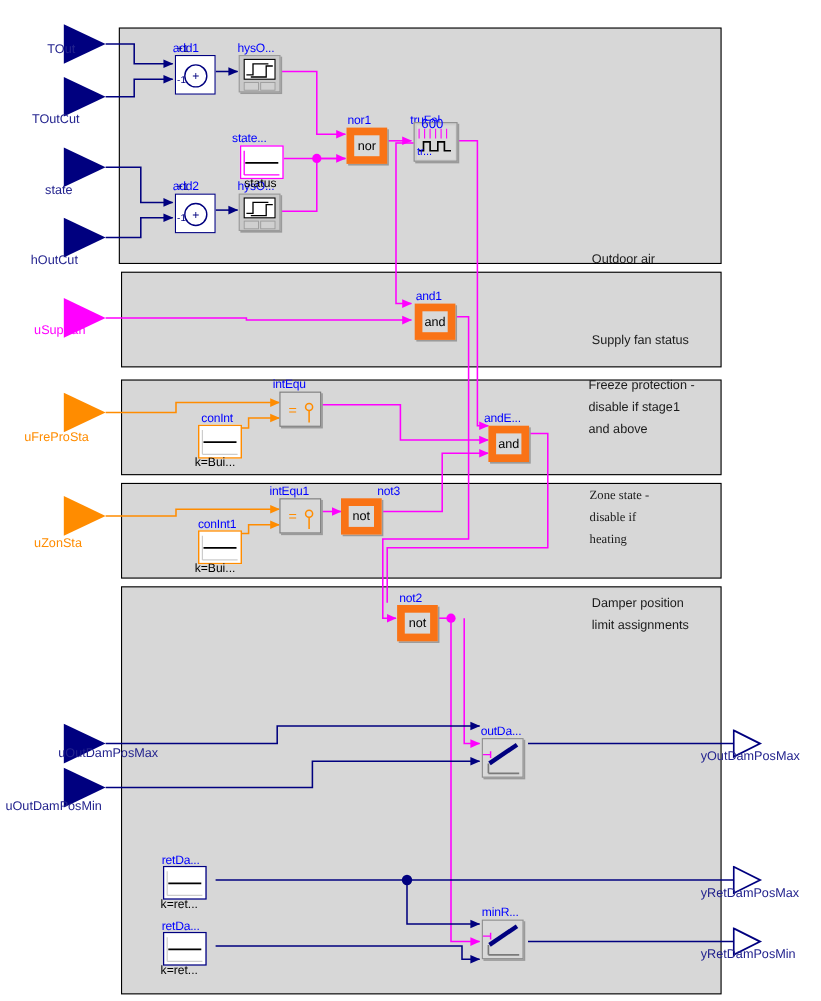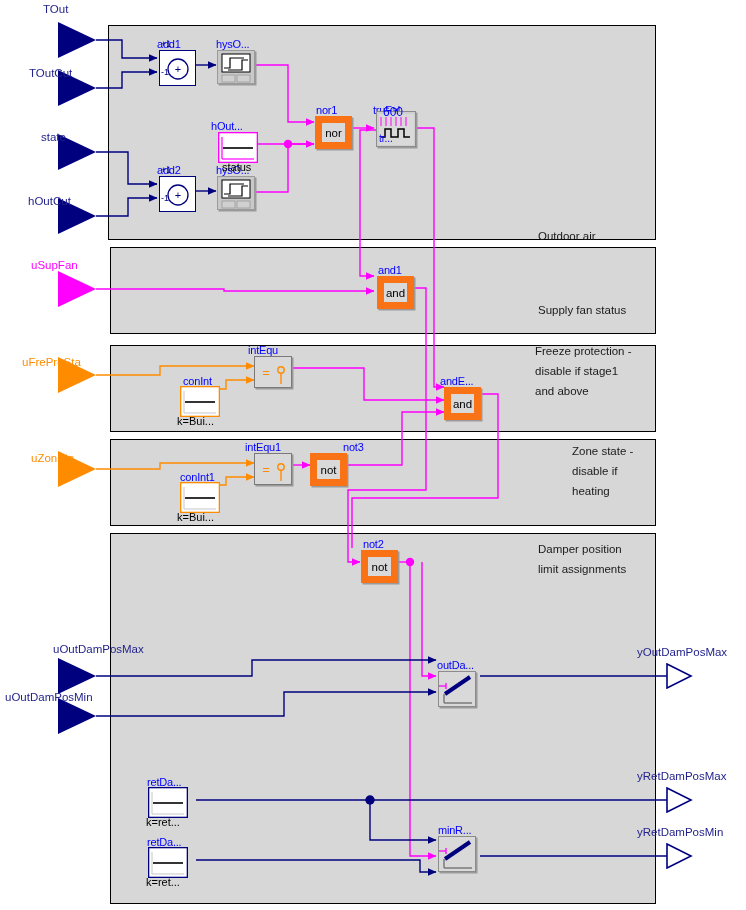--- a/index.html
+++ b/index.html
@@ -8,21 +8,21 @@
   #canvas{position:absolute;left:0;top:0;width:746px;height:910px;}
 
   
   .panel{position:absolute;background:#d7d7d7;border:1.5px solid #000000;box-sizing:border-box;}
   .panel-label{position:absolute;color:#1a1a1a;font-size:11.5px;line-height:20px;
                text-align:left;white-space:pre-line;}
 
   
   .tri-in{position:absolute;width:0;height:0;border-style:solid;}
   .tri-out{position:absolute;}
-  .port-label{position:absolute;color:#23238e;font-size:11.5px;white-space:nowrap;}
+  .port-label{position:absolute;color:#23238e;font-size:11.5px;white-space:nowrap;margin-top:36px;}
   .port-label.magenta{color:#ff00ff;}
   .port-label.orange{color:#ff8c00;}
 
   
   .blk{position:absolute;box-sizing:border-box;}
   .blk-name{position:absolute;color:#0000ff;font-size:11px;white-space:nowrap;
             letter-spacing:-0.2px;}
   .blk-sub{position:absolute;color:#000000;font-size:11px;white-space:nowrap;}
 
   
@@ -55,21 +55,21 @@
 
   <div class="panel" style="left:110px;top:247px;width:546px;height:87px;"></div>
   <div class="panel-label" style="left:538px;top:300px;width:130px;">Supply fan status</div>
 
   <div class="panel" style="left:110px;top:345px;width:546px;height:87px;"></div>
   <div class="panel-label" style="left:535px;top:341px;width:125px;">Freeze protection -
 disable if stage1
 and above</div>
 
   <div class="panel" style="left:110px;top:439px;width:546px;height:87px;"></div>
-  <div class="panel-label" style="left:572px;top:441px;width:115px;">Zone state -
+  <div class="panel-label" style="left:536px;top:441px;width:115px;font-family:Liberation Serif, serif;">Zone state -
 disable if
 heating</div>
 
   <div class="panel" style="left:110px;top:533px;width:546px;height:371px;"></div>
   <div class="panel-label" style="left:538px;top:539px;width:125px;">Damper position
 limit assignments</div>
 
   <svg class="wires">
     <defs>
       <marker id="arrB" markerWidth="7" markerHeight="7" refX="6" refY="3.2" orient="auto">
@@ -223,21 +223,21 @@
   <div class="blk hyst" style="left:217px;top:176px;width:38px;height:34px;">
     <svg width="38" height="34" style="position:absolute;left:0;top:0;">
       <rect x="4" y="3" width="28" height="18" fill="#ffffff" stroke="#000000" stroke-width="1"></rect>
       <path d="M6,17 L12,17 L12,7 L26,7" fill="none" stroke="#000000" stroke-width="1.2"></path>
       <path d="M10,19 L24,19 L24,9 L30,9" fill="none" stroke="#000000" stroke-width="1.2"></path>
       <rect x="4" y="24" width="13" height="7" fill="#d0d0d0" stroke="#9a9a9a" stroke-width="0.8"></rect>
       <rect x="19" y="24" width="13" height="7" fill="#d0d0d0" stroke="#9a9a9a" stroke-width="0.8"></rect>
     </svg>
   </div>
 
-  <div class="blk-name" style="left:211px;top:120px;">hOut...</div>
+  <div class="blk-name" style="left:211px;top:120px;">state...</div>
   <div class="blk constblk" style="left:218px;top:132px;width:40px;height:31px;">
     <svg width="40" height="31" style="position:absolute;left:0;top:0;">
       <rect x="0.6" y="0.6" width="38.8" height="29.8" fill="#ffffff" stroke="#ff00ff" stroke-width="1.4"></rect>
       <line x1="5" y1="16" x2="35" y2="16" stroke="#000000" stroke-width="1.6"></line>
       <line x1="4" y1="27" x2="36" y2="27" stroke="#ff00ff" stroke-width="1.2"></line>
       <line x1="4" y1="27" x2="4" y2="5" stroke="#ff00ff" stroke-width="1.2"></line>
     </svg>
   </div>
   <div class="blk-sub" style="left:222px;top:161px;">status</div>
 

